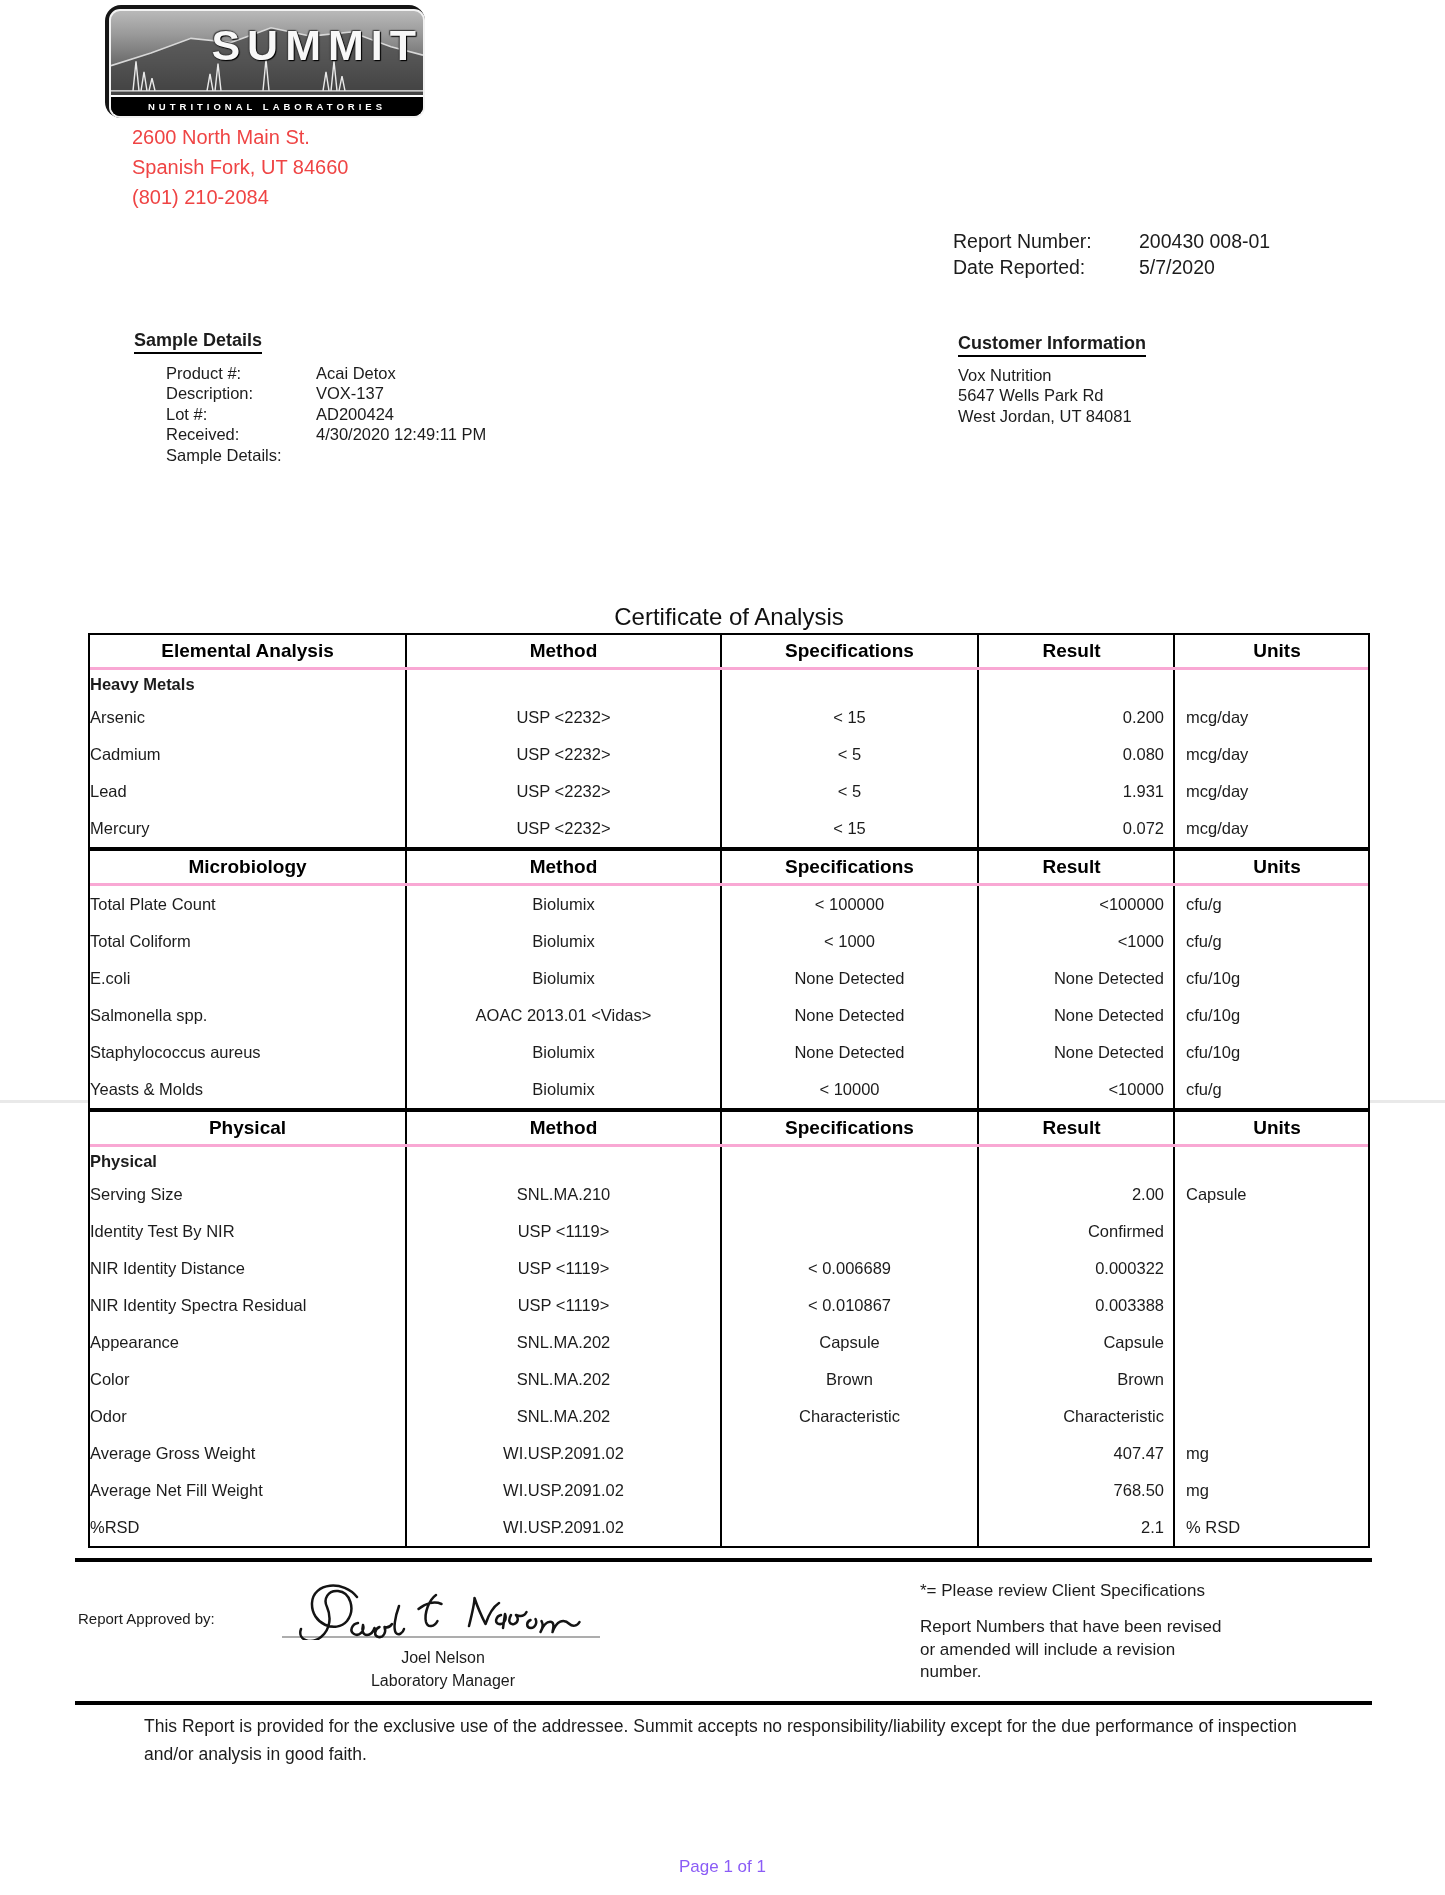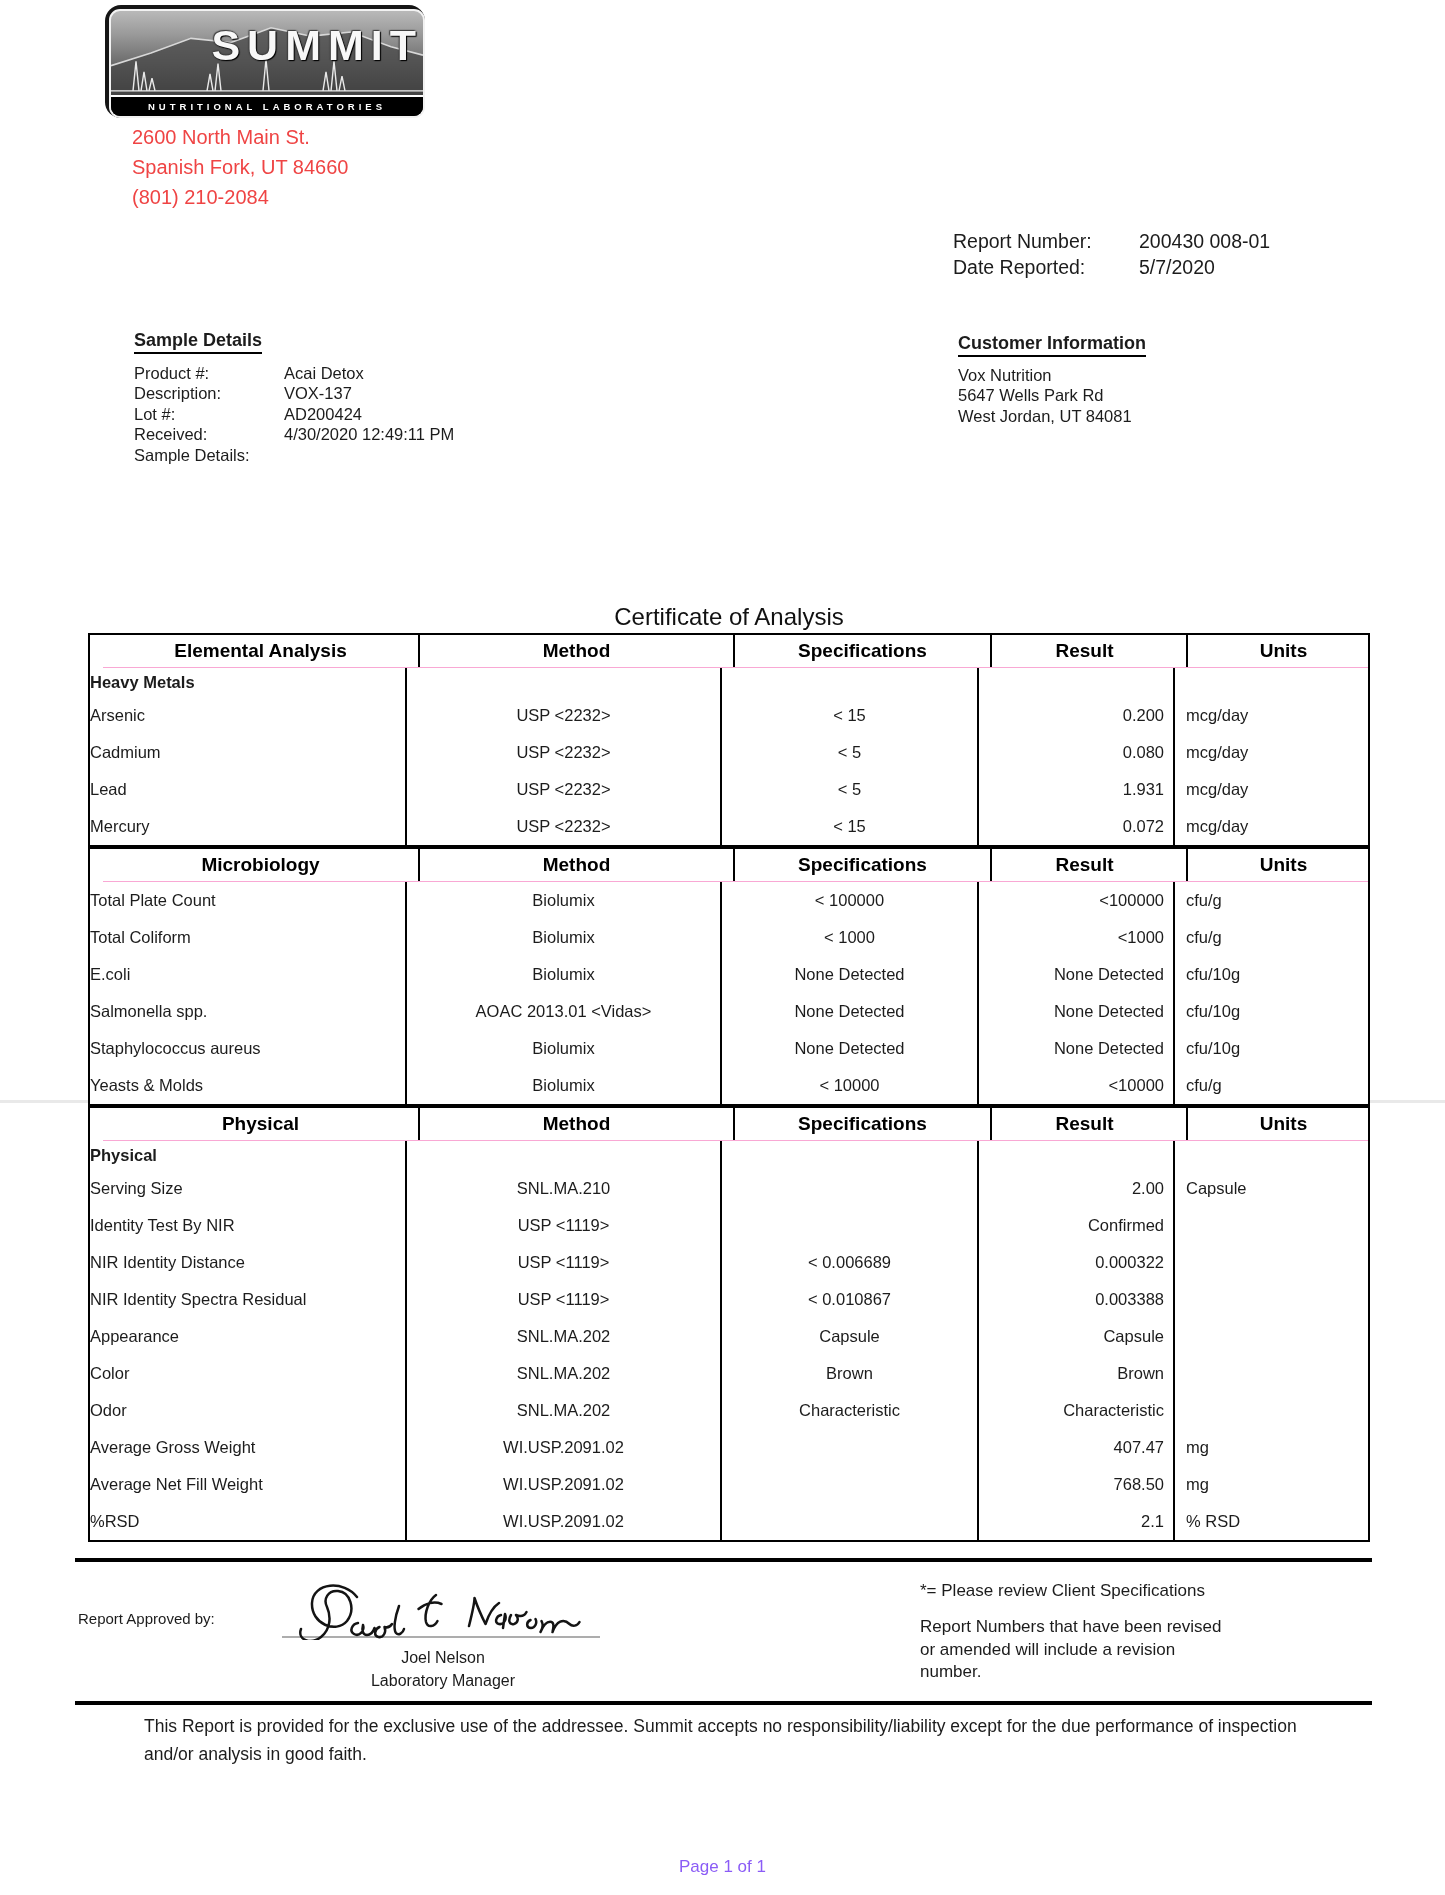--- a/index.html
+++ b/index.html
@@ -40,32 +40,32 @@
   }
 
   
   .addr { left:132px; top:122px; font-size:20px; line-height:30px; color:#ef4444; }
   .report-info { left:953px; top:228px; font-size:19.5px; line-height:26px; }
   .report-info .ri-row { display:flex; }
   .report-info .ri-label { width:186px; }
   .block-heading { font-weight:bold; font-size:18px; border-bottom:2px solid #000; display:inline-block; padding-bottom:1px; }
   .kv { font-size:16.5px; line-height:20.4px; }
   .kv-row { display:flex; }
-  .kv-label { width:150px; }
+  .kv-label { width:150px;margin-left:32px; }
   .cust-lines { font-size:16.5px; line-height:20.4px; }
 
   
   .coa-title { left:88px; top:603px; width:1282px; text-align:center; font-size:24px; color:#111; }
 
   
   #coa-sections { position:absolute; left:88px; top:633px; width:1282px; z-index:2; }
   .coa-section { border:2px solid #000; background:#fff; }
   .coa-section + .coa-section { border-top-width:2px; }
   .coa-row { display:grid; grid-template-columns:315px 315px 257px 196px 1fr; }
-  .coa-row.head { height:32px; border-bottom:1px solid #f9a8d4;margin-left:13px; }
+  .coa-row.head { height:32px; border-bottom:3px solid #f9a8d4; }
   .coa-row.sub  { height:29px; }
   .coa-row.body { height:37px; }
   .coa-cell { display:flex; align-items:center; font-size:16.5px; overflow:hidden; }
   .coa-cell + .coa-cell { border-left:2px solid #000; }
   .coa-row.head .coa-cell { justify-content:center; font-weight:bold; font-size:19px; color:#000; }
   .coa-cell.c0 { padding-left:0; justify-content:flex-start; }
   .coa-row.head .coa-cell.c0 { padding-left:0; justify-content:center; }
   .coa-cell.c1, .coa-cell.c2 { justify-content:center; }
   .coa-cell.c3 { justify-content:flex-end; padding-right:9px; }
   .coa-cell.c4 { padding-left:11px; justify-content:flex-start; }

